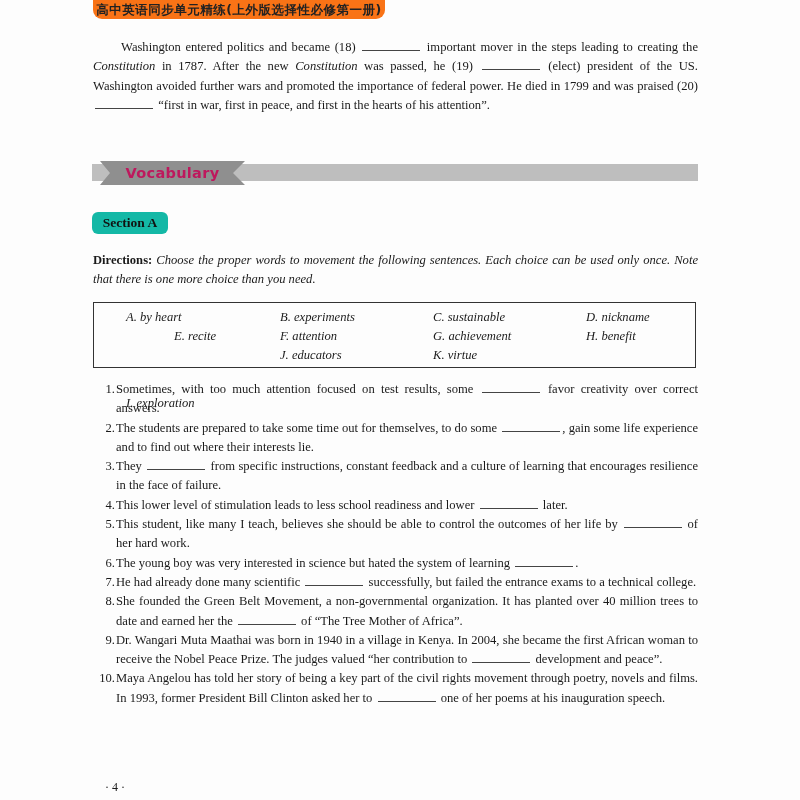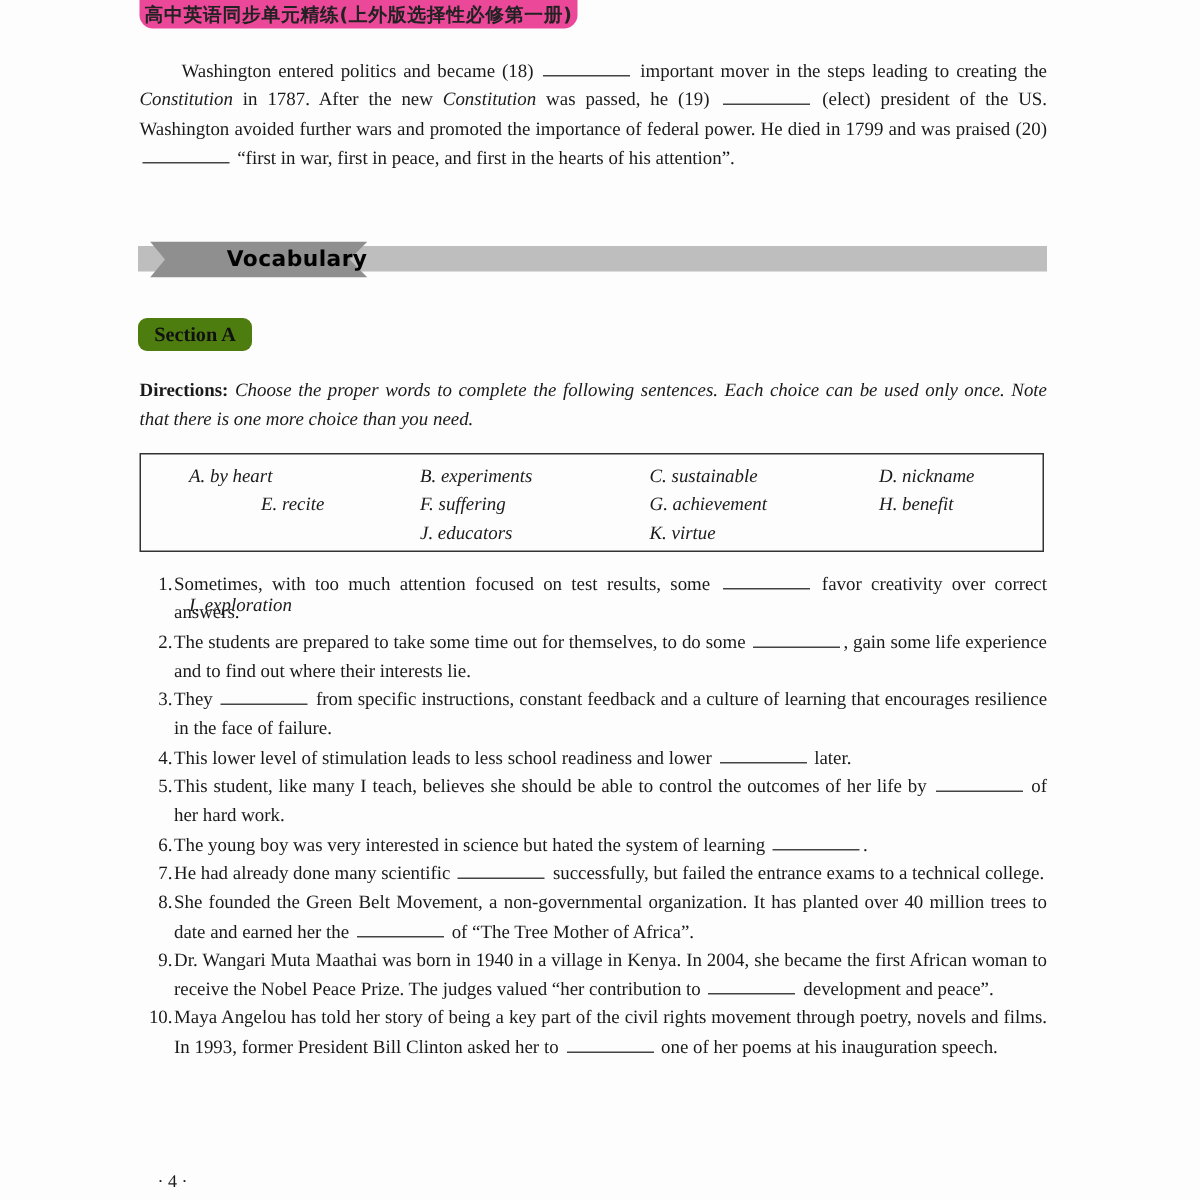--- a/index.html
+++ b/index.html
@@ -2,43 +2,43 @@
 <html><head>
   <meta charset="utf-8">
   <style>
     html, body { margin: 0; padding: 0; }
     body {
       width: 800px; height: 800px; background: #fdfdfd; position: relative; overflow: hidden;
       font-family: "Liberation Serif", "DejaVu Serif", serif; color: #1a1a1a;
     }
     .header-tab {
       position: absolute; left: 93px; top: 0; width: 292px; height: 19px;
-      background: #ec4899; border-radius: 0 0 9px 9px;
+      background: #f97316; border-radius: 0 0 9px 9px;
       font-family: "DejaVu Sans", sans-serif; font-weight: bold; font-size: 12.5px;
       color: #222; text-align: center; line-height: 19px; letter-spacing: 0.5px;
     }
     .para {
       position: absolute; left: 93px; width: 605px; font-size: 12.6px; line-height: 19.3px;
       text-align: justify; text-align-last: auto;
     }
     .intro { top: 38px; text-indent: 28px; }
     .blank { display: inline-block; width: 58px; border-bottom: 1px solid #444; height: 10px; margin: 0 2px; vertical-align: baseline; }
     .vocab-bar {
       position: absolute; left: 92px; top: 164px; width: 606px; height: 17px; background: #bebebe;
     }
     .vocab-ribbon {
       position: absolute; left: 100px; top: 161px; width: 145px; height: 24px;
     }
     .vocab-ribbon svg { position: absolute; left: 0; top: 0; }
     .vocab-label {
-      position: absolute; left: 0; top: 0; width: 145px; height: 23px; line-height: 24px; text-align: right;
-      font-family: "DejaVu Sans", sans-serif; font-weight: bold; font-size: 14.5px; color: #000000; letter-spacing: 0.3px;
+      position: absolute; left: 0; top: 0; width: 145px; height: 23px; line-height: 24px; text-align: center;
+      font-family: "DejaVu Sans", sans-serif; font-weight: bold; font-size: 14.5px; color: #be185d; letter-spacing: 0.3px;
     }
     .section-pill {
-      position: absolute; left: 92px; top: 212px; width: 76px; height: 22px; background: #4d7c0f; border-radius: 6px;
+      position: absolute; left: 92px; top: 212px; width: 76px; height: 22px; background: #14b8a6; border-radius: 6px;
       font-weight: bold; font-size: 13.5px; text-align: center; line-height: 22px; color: #111;
     }
     .directions { top: 251px; }
     .directions b { font-weight: bold; }
     .directions i { font-style: italic; }
     .choice-box {
       position: absolute; left: 93px; top: 302px; width: 601px; height: 64px;
       border: 1px solid #333;
     }
     .choice {
@@ -79,30 +79,30 @@
   <svg width="145" height="24">
     <polygon points="0,0 145,0 133,12 145,24 0,24 10,12" fill="#8f8f8f"></polygon>
   </svg>
   <div class="vocab-label">Vocabulary</div>
 </div>
 
 <div class="section-pill">Section A</div>
 
 <div class="para directions">
   <b>Directions:</b>
-  <i>Choose the proper words to complete the following sentences. Each choice can be used only once. Note that there is one more choice than you need.</i>
+  <i>Choose the proper words to movement the following sentences. Each choice can be used only once. Note that there is one more choice than you need.</i>
 </div>
 
 <div class="choice-box">
   <span class="choice" style="left:32px; top:5px;">A. by heart</span>
   <span class="choice" style="left:186px; top:5px;">B. experiments</span>
   <span class="choice" style="left:339px; top:5px;">C. sustainable</span>
   <span class="choice" style="left:492px; top:5px;text-align:right;">D. nickname</span>
   <span class="choice" style="left:32px; top:24px;margin-left:48px;">E. recite</span>
-  <span class="choice" style="left:186px; top:24px;">F. suffering</span>
+  <span class="choice" style="left:186px; top:24px;">F. attention</span>
   <span class="choice" style="left:339px; top:24px;text-align:right;">G. achievement</span>
   <span class="choice" style="left:492px; top:24px;">H. benefit</span>
   <span class="choice" style="left:32px; top:43px;margin-top:48px;">I. exploration</span>
   <span class="choice" style="left:186px; top:43px;">J. educators</span>
   <span class="choice" style="left:339px; top:43px;">K. virtue</span>
 </div>
 
 <div class="q-list">
   <div class="q">
     <span class="num">1.</span>

